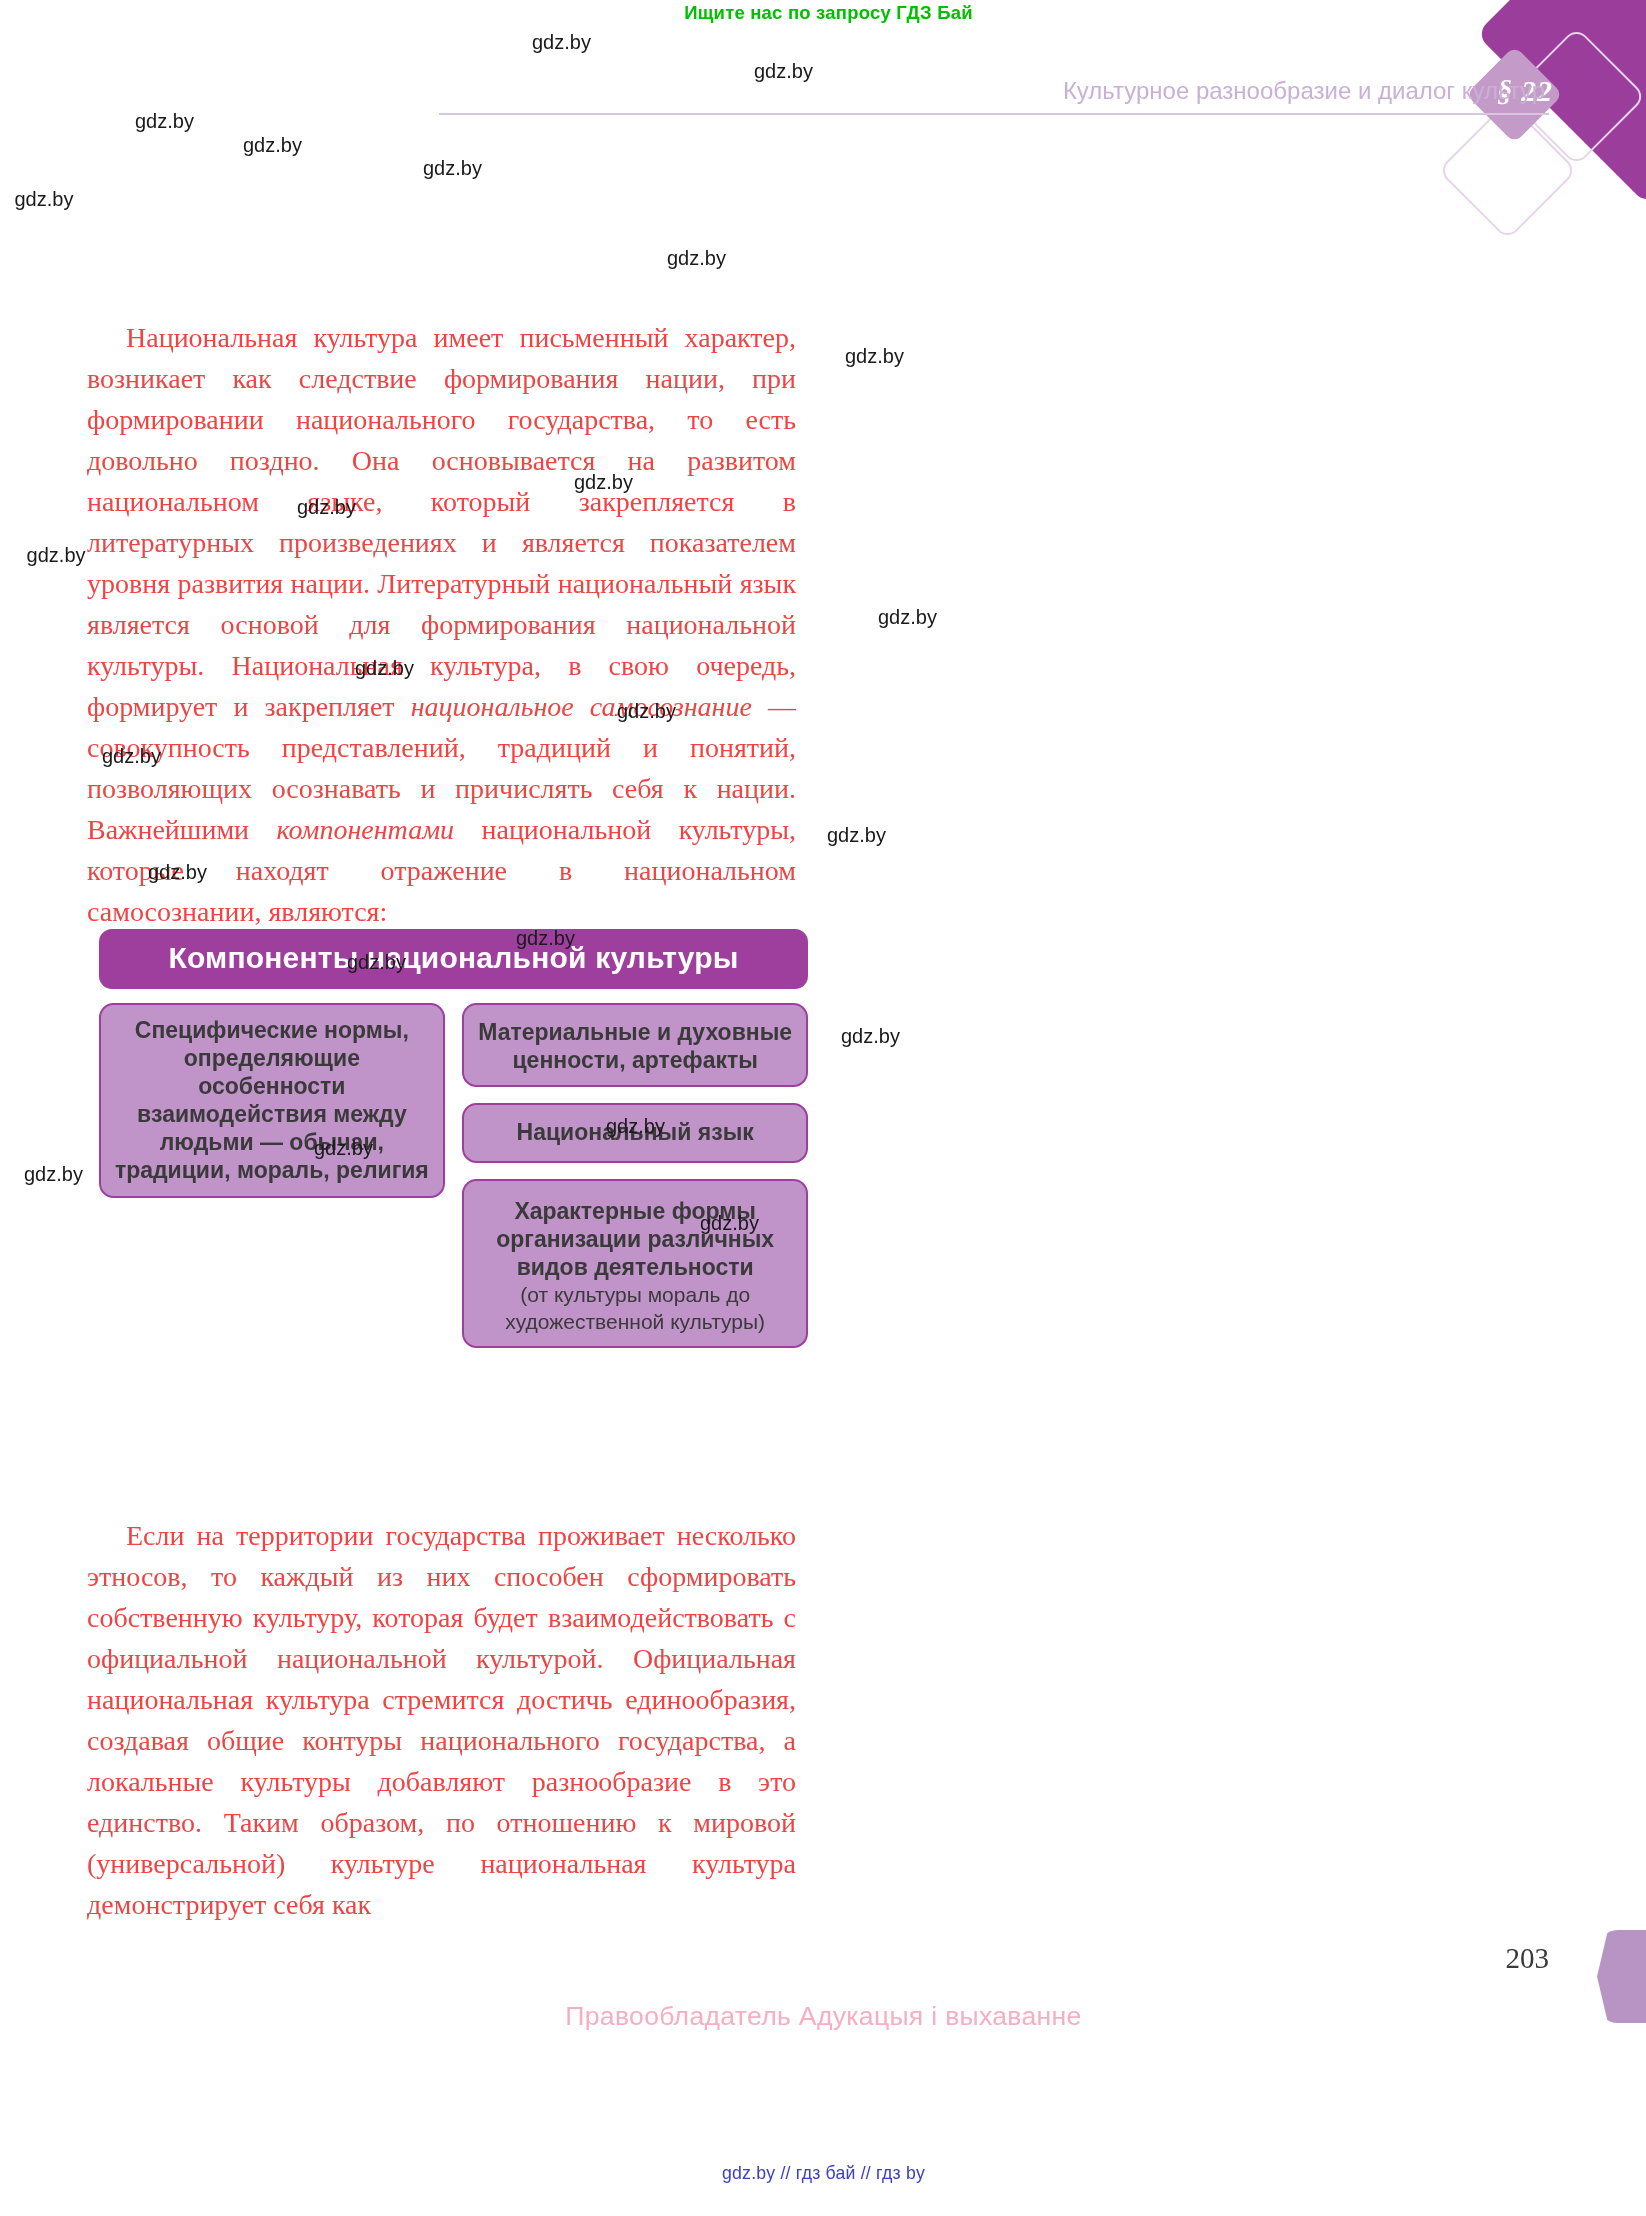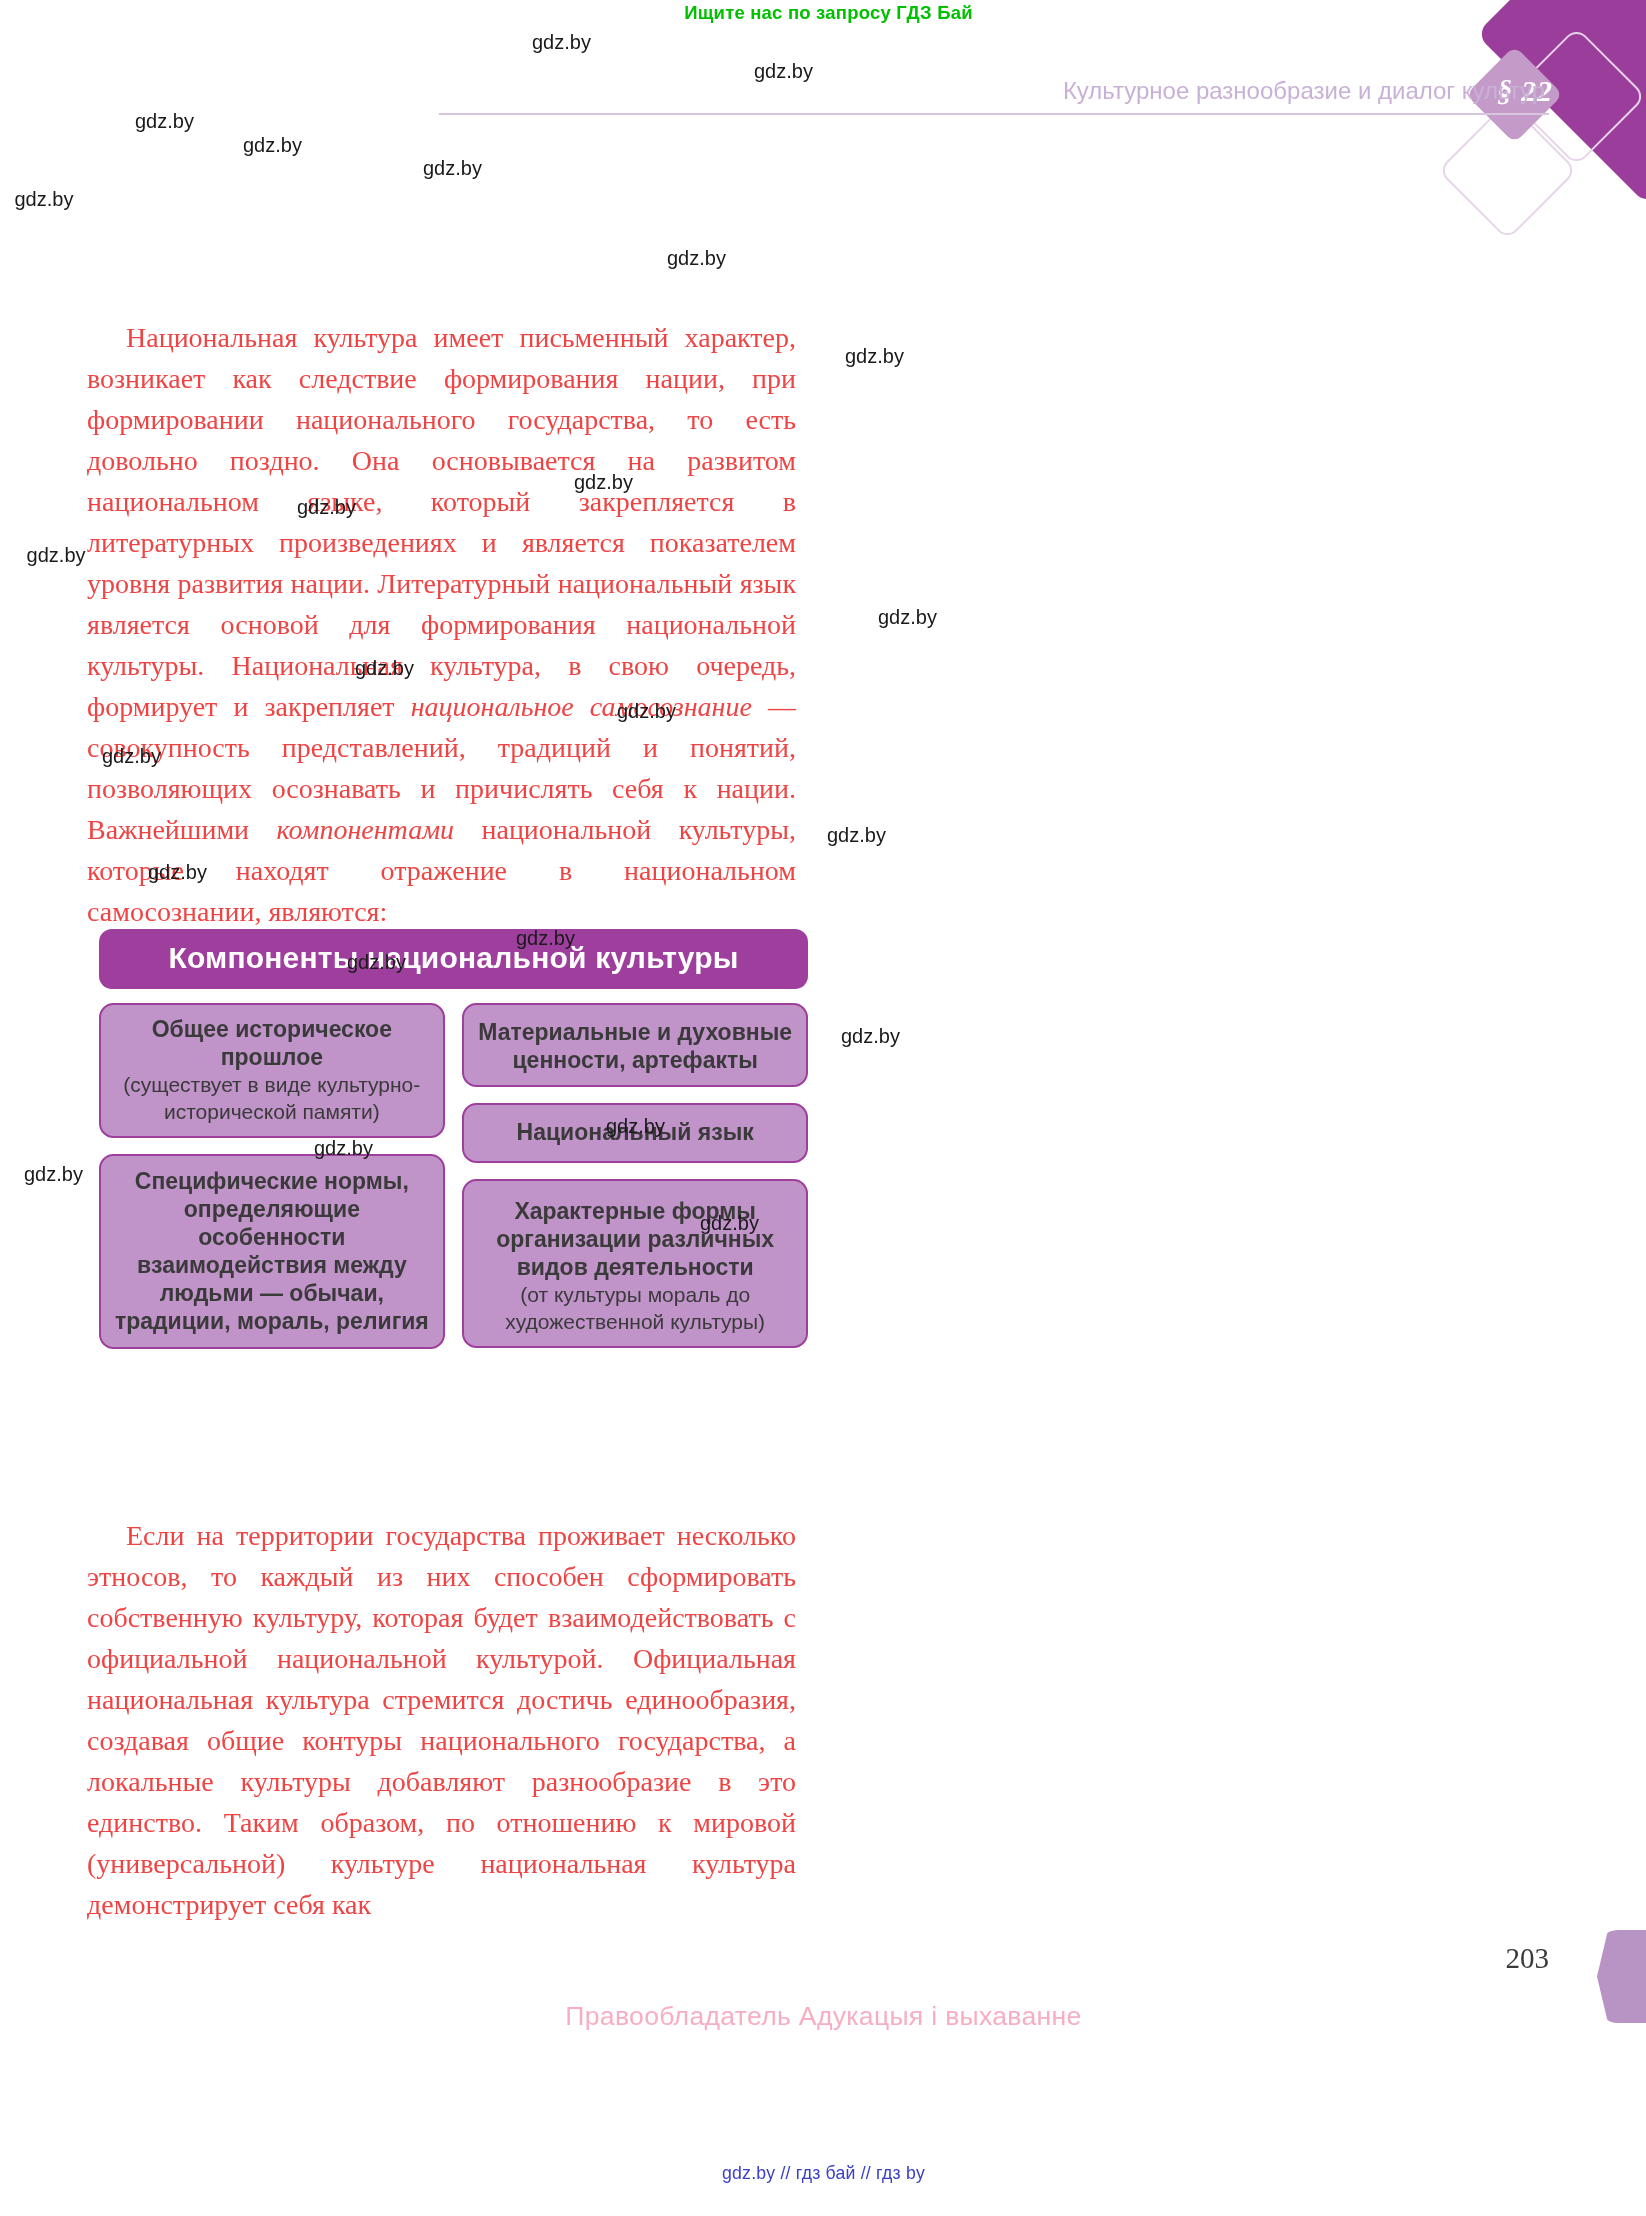--- a/index.html
+++ b/index.html
@@ -274,24 +274,20 @@
     <p>
       <span>Национальная культура имеет письменный характер, возникает как следствие формирования нации, при формировании национального государства, то есть довольно поздно. Она основывается на развитом национальном языке, который закрепляется в литературных произведениях и является показателем уровня развития нации. Литературный национальный язык является основой для формирования национальной культуры. Национальная культура, в свою очередь, формирует и закрепляет </span><i>национальное самосознание</i><span> — совокупность представлений, традиций и понятий, позволяющих осознавать и причислять себя к нации. Важнейшими </span><i>компонентами</i><span> национальной культуры, которые находят отражение в национальном самосознании, являются:</span>
     </p>
   </div>
 
   <div class="diagram">
     <div class="diagram-title">Компоненты национальной культуры</div>
     <div class="diagram-cols">
 
       <div class="diagram-col">
-        <div class="node tall-left">
-          <span class="node-main">Общее историческое прошлое</span>
-          <span class="node-sub">(существует в виде культурно-исторической памяти)</span>
-        </div>
         <div class="node n-norms">
           <span class="node-main">Специфические нормы, определяющие особенности взаимодействия между людьми — обычаи, традиции, мораль, религия</span>
         </div>
       </div>
 
       <div class="diagram-col">
         <div class="node n-mat">
           <span class="node-main">Материальные и духовные ценности, артефакты</span>
         </div>
         <div class="node n-lang">

